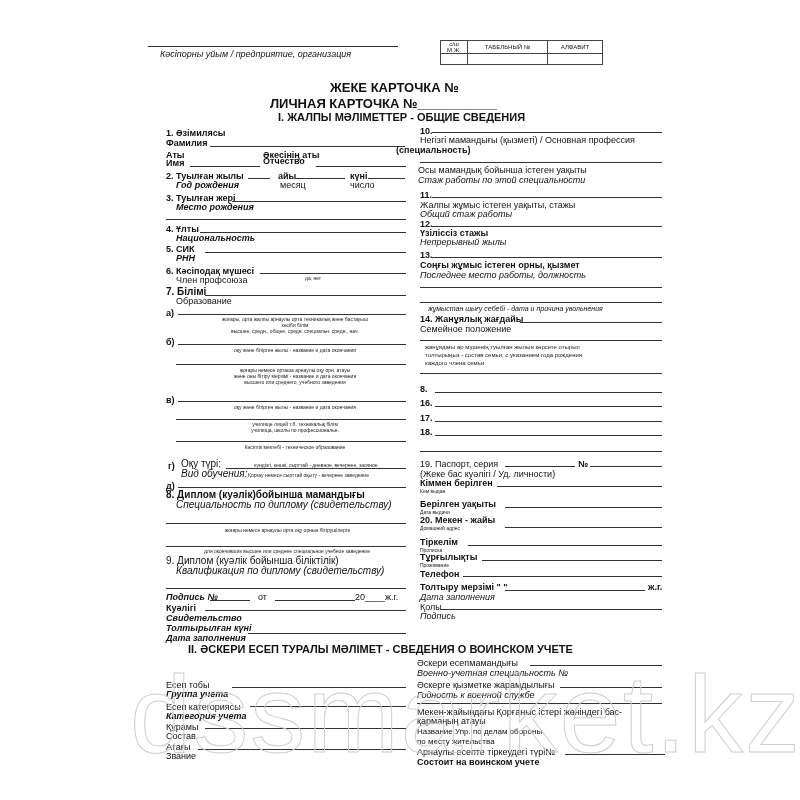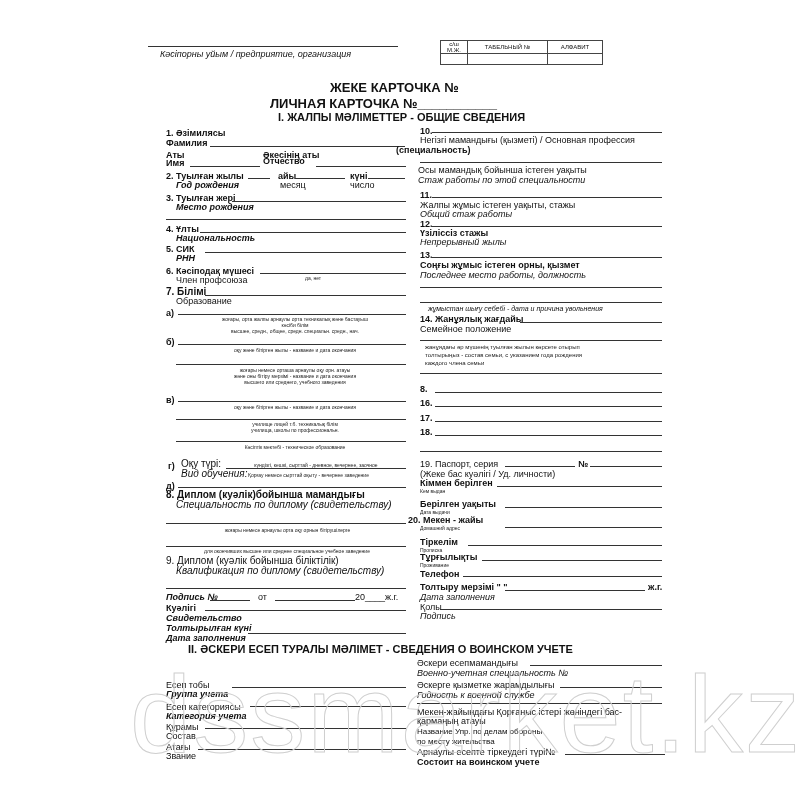--- a/index.html
+++ b/index.html
@@ -188,21 +188,21 @@
 <div class="lbl" style="left:578px;top:459px;">№</div>
 <div class="line" style="left:590px;top:466px;width:72px;"></div>
 <div class="lbl" style="left:420px;top:469px;font-weight:normal;">(Жеке бас куәлігі / Уд. личности)</div>
 <div class="lbl" style="left:420px;top:478px;">Кіммен берілген</div>
 <div class="line" style="left:497px;top:486px;width:165px;"></div>
 <div class="tiny" style="left:420px;top:488px;text-align:left;">Кем выдан</div>
 <div class="lbl" style="left:420px;top:499px;">Берілген уақыты</div>
 <div class="line" style="left:505px;top:507px;width:157px;"></div>
 <div class="tiny" style="left:420px;top:509px;text-align:left;">Дата выдачи</div>
 
-<div class="lbl" style="left:408px;top:515px;text-align:center;">20. Мекен - жайы</div>
+<div class="lbl" style="left:420px;top:515px;text-align:center;">20. Мекен - жайы</div>
 <div class="tiny" style="left:420px;top:525px;text-align:left;">Домашний адрес</div>
 <div class="line" style="left:505px;top:527px;width:157px;"></div>
 <div class="lbl" style="left:420px;top:537px;">Тіркелім</div>
 <div class="line" style="left:468px;top:545px;width:194px;"></div>
 <div class="tiny" style="left:420px;top:547px;text-align:left;">Прописка</div>
 <div class="lbl" style="left:420px;top:552px;">Тұрғылықты</div>
 <div class="line" style="left:482px;top:560px;width:180px;"></div>
 <div class="tiny" style="left:420px;top:562px;text-align:left;">Проживание</div>
 <div class="lbl" style="left:420px;top:569px;">Телефон</div>
 <div class="line" style="left:463px;top:576px;width:199px;"></div>

